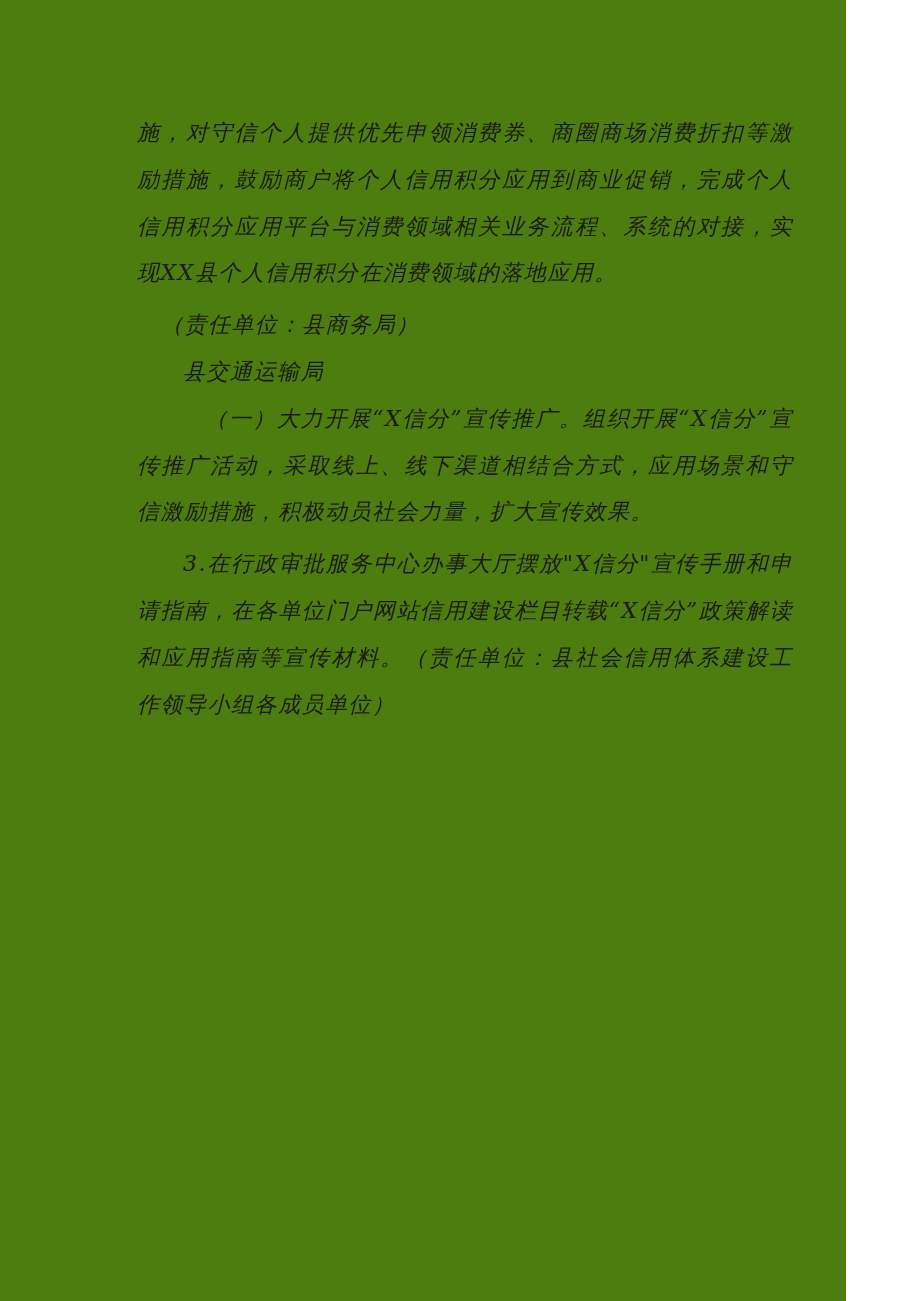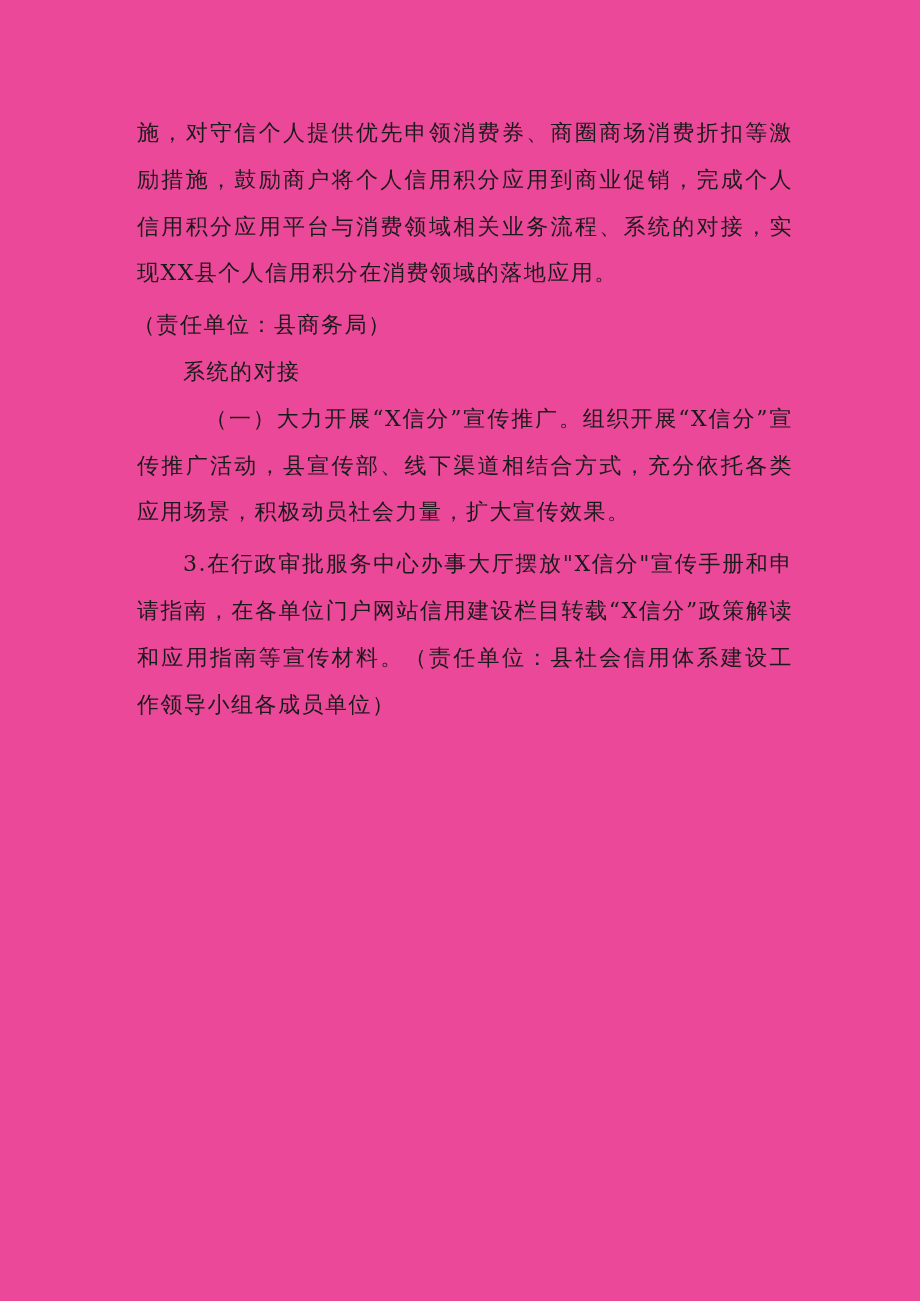--- a/index.html
+++ b/index.html
@@ -1,32 +1,32 @@
 <!DOCTYPE html>
 <html><head>
 <meta charset="utf-8">
 <style>
   html, body { margin: 0; padding: 0; background: #ffffff; }
   body { width: 920px; height: 1301px; position: relative; overflow: hidden; }
-  .page { position: absolute; left: 0; top: 0; width: 920px; height: 1301px; background: #ec4899; }
+  .page { position: absolute; left: 0; top: 0; width: 846px; height: 1301px; background: #4d7c0f; font-style: italic; }
   .content {
     position: absolute; left: 137px; top: 110px; width: 656px;
     font-family: "DejaVu Serif", "Liberation Serif", serif;
     font-size: 22px; color: #1a1a1a; letter-spacing: 1.5px;
   }
   .para { margin: 0; line-height: 46.8px; text-align: justify; }
   .indent2 { text-indent: 46px; }
   .indent3 { text-indent: 68px; }
-  .indent-small { text-indent: -4px; }
+  .indent-small { text-indent: -4px; margin-left: 28px; }
   .gap { margin-top: 5px; }
 </style>
 </head>
 <body>
 
 <div class="page">
   <div class="content">
     <p class="para">施，对守信个人提供优先申领消费券、商圈商场消费折扣等激励措施，鼓励商户将个人信用积分应用到商业促销，完成个人信用积分应用平台与消费领域相关业务流程、系统的对接，实现XX县个人信用积分在消费领域的落地应用。</p>
     <p class="para gap indent-small">（责任单位：县商务局）</p>
-    <p class="para indent2">系统的对接</p>
-    <p class="para indent3">（一）大力开展“X信分”宣传推广。组织开展“X信分”宣传推广活动，县宣传部、线下渠道相结合方式，充分依托各类应用场景，积极动员社会力量，扩大宣传效果。</p>
+    <p class="para indent2">县交通运输局</p>
+    <p class="para indent3">（一）大力开展“X信分”宣传推广。组织开展“X信分”宣传推广活动，采取线上、线下渠道相结合方式，应用场景和守信激励措施，积极动员社会力量，扩大宣传效果。</p>
     <p class="para gap indent2">3.在行政审批服务中心办事大厅摆放"X信分"宣传手册和申请指南，在各单位门户网站信用建设栏目转载“X信分”政策解读和应用指南等宣传材料。（责任单位：县社会信用体系建设工作领导小组各成员单位）</p>
   </div>
 </div>
 
 </body></html>

